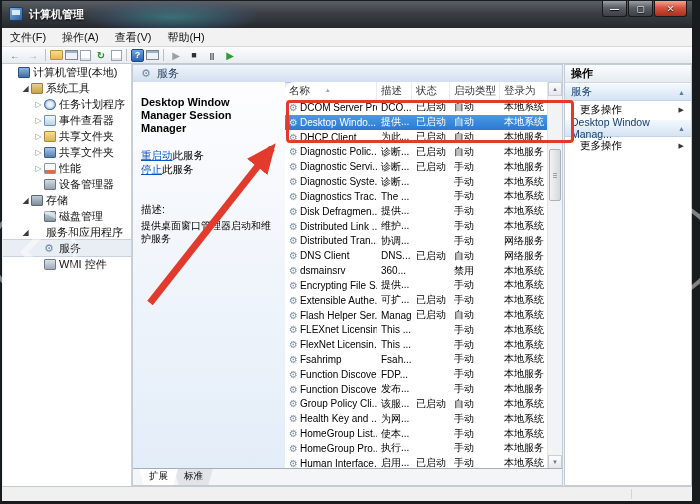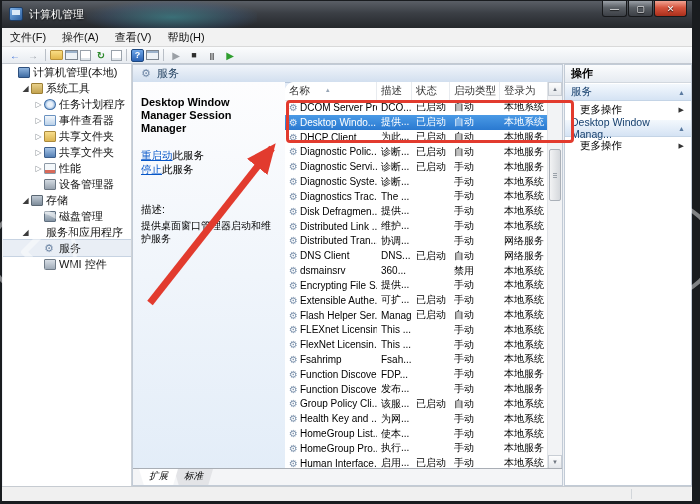--- a/index.html
+++ b/index.html
@@ -2,21 +2,21 @@
 <html><head>
 <meta charset="utf-8">
 <style>
   html,body{margin:0;padding:0;}
   body{width:700px;height:504px;position:relative;overflow:hidden;
        font-family:"Liberation Sans","DejaVu Sans",sans-serif;background:#191c1f;}
   .win{position:absolute;left:2px;top:1px;right:8px;bottom:3px;background:#eef1f5;}
 
   
   .titlebar{position:absolute;left:0;top:0;right:0;height:27px;
-    background:linear-gradient(#5a5f66,#3b3f45 45%,#25282c);overflow:hidden;}
+    background:linear-gradient(#5a5f66,#3b3f45 45%,#25282c);overflow:hidden;font-weight:bold;}
   .tb-glow{position:absolute;left:85px;top:0;width:170px;height:27px;
     background:radial-gradient(ellipse at 50% 60%,rgba(64,165,175,.5),rgba(64,120,175,.18) 55%,transparent 75%);}
   .app-icon{position:absolute;left:7px;top:6px;width:14px;height:14px;border-radius:2px;
     background:linear-gradient(135deg,#7fb2e8,#2d5f9e);border:1px solid #1d3c63;box-sizing:border-box;}
   .app-icon:before{content:"";position:absolute;left:2px;top:2px;width:8px;height:5px;background:#dce9f7;}
   .win-title{position:absolute;left:27px;top:6px;color:#fff;font-size:11px;text-shadow:0 1px 2px #000;}
   .win-btns{position:absolute;right:5px;top:0;display:flex;}
   .win-btn{height:16px;border:1px solid #17191b;border-top:none;border-radius:0 0 3px 3px;
     box-sizing:border-box;display:flex;align-items:center;justify-content:center;
     color:#fff;font-size:9px;margin-left:1px;
@@ -111,21 +111,21 @@
   .scroll-up{top:0;} .scroll-down{bottom:0;}
   .scroll-thumb{position:absolute;left:1px;right:1px;top:67px;height:52px;border-radius:2px;
     background:linear-gradient(90deg,#f2f3f4,#d5d8dc);border:1px solid #aab0b8;box-sizing:border-box;}
   .scroll-thumb:after{content:"";position:absolute;left:3px;right:3px;top:50%;height:1px;
     background:#9aa1a9;box-shadow:0 2px 0 #9aa1a9,0 -2px 0 #9aa1a9;}
 
   .sp-tabs{position:absolute;left:0;right:0;bottom:0;height:16px;background:#f4f5f7;
     border-top:1px solid #a9aeb5;display:flex;align-items:stretch;padding-left:6px;font-size:9.5px;}
   .tab{padding:1px 10px 16px 10px;margin-right:-4px;color:#000;
     clip-path:polygon(0 0,100% 0,calc(100% - 5px) 100%,5px 100%);
-    background:#e3e4e7;filter:drop-shadow(0 0 1px #9aa0a6);font-style:italic;}
+    background:#e3e4e7;filter:drop-shadow(0 0 1px #9aa0a6);}
   .tab.active{background:#fff;z-index:2;}
 
   
   .actions-panel{position:absolute;left:562px;top:63px;width:128px;bottom:15px;background:#fff;
     border:1px solid #c2cbd6;box-sizing:border-box;font-size:10.5px;overflow:hidden;}
   .ap-title{height:16px;background:linear-gradient(#fbfcfd,#e6ebf1);border-bottom:1px solid #d2d8df;
     font-weight:bold;color:#000;padding:1px 4px 0 6px;font-size:11px;}
   .ap-section-header{height:16px;background:linear-gradient(#f3f8fd,#d5e3f4);
     border-bottom:1px solid #c4d4e6;color:#17406e;display:flex;align-items:center;
     padding:0 6px;justify-content:space-between;margin-top:1px;}

